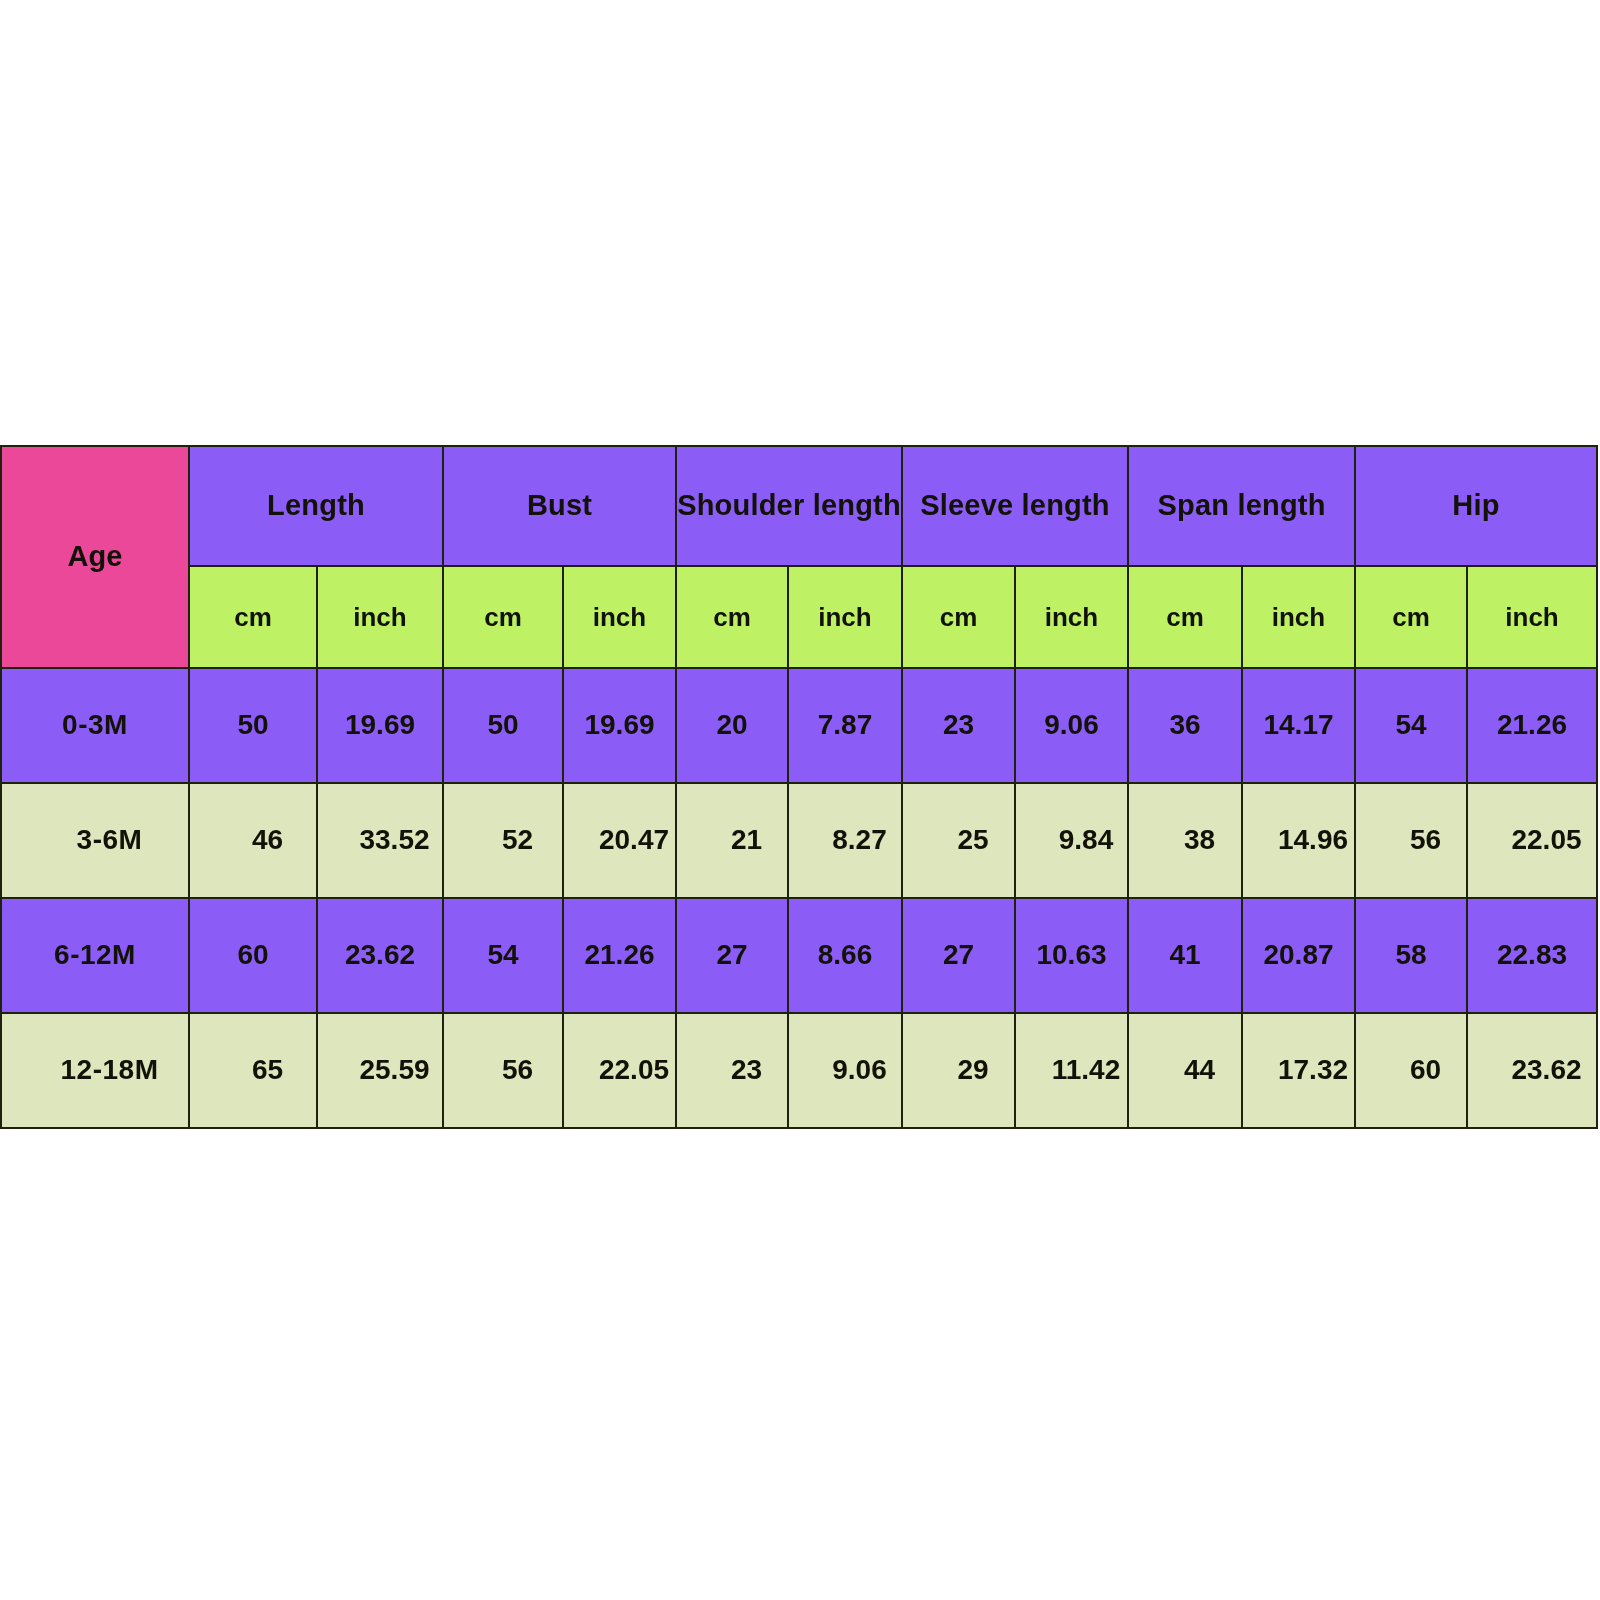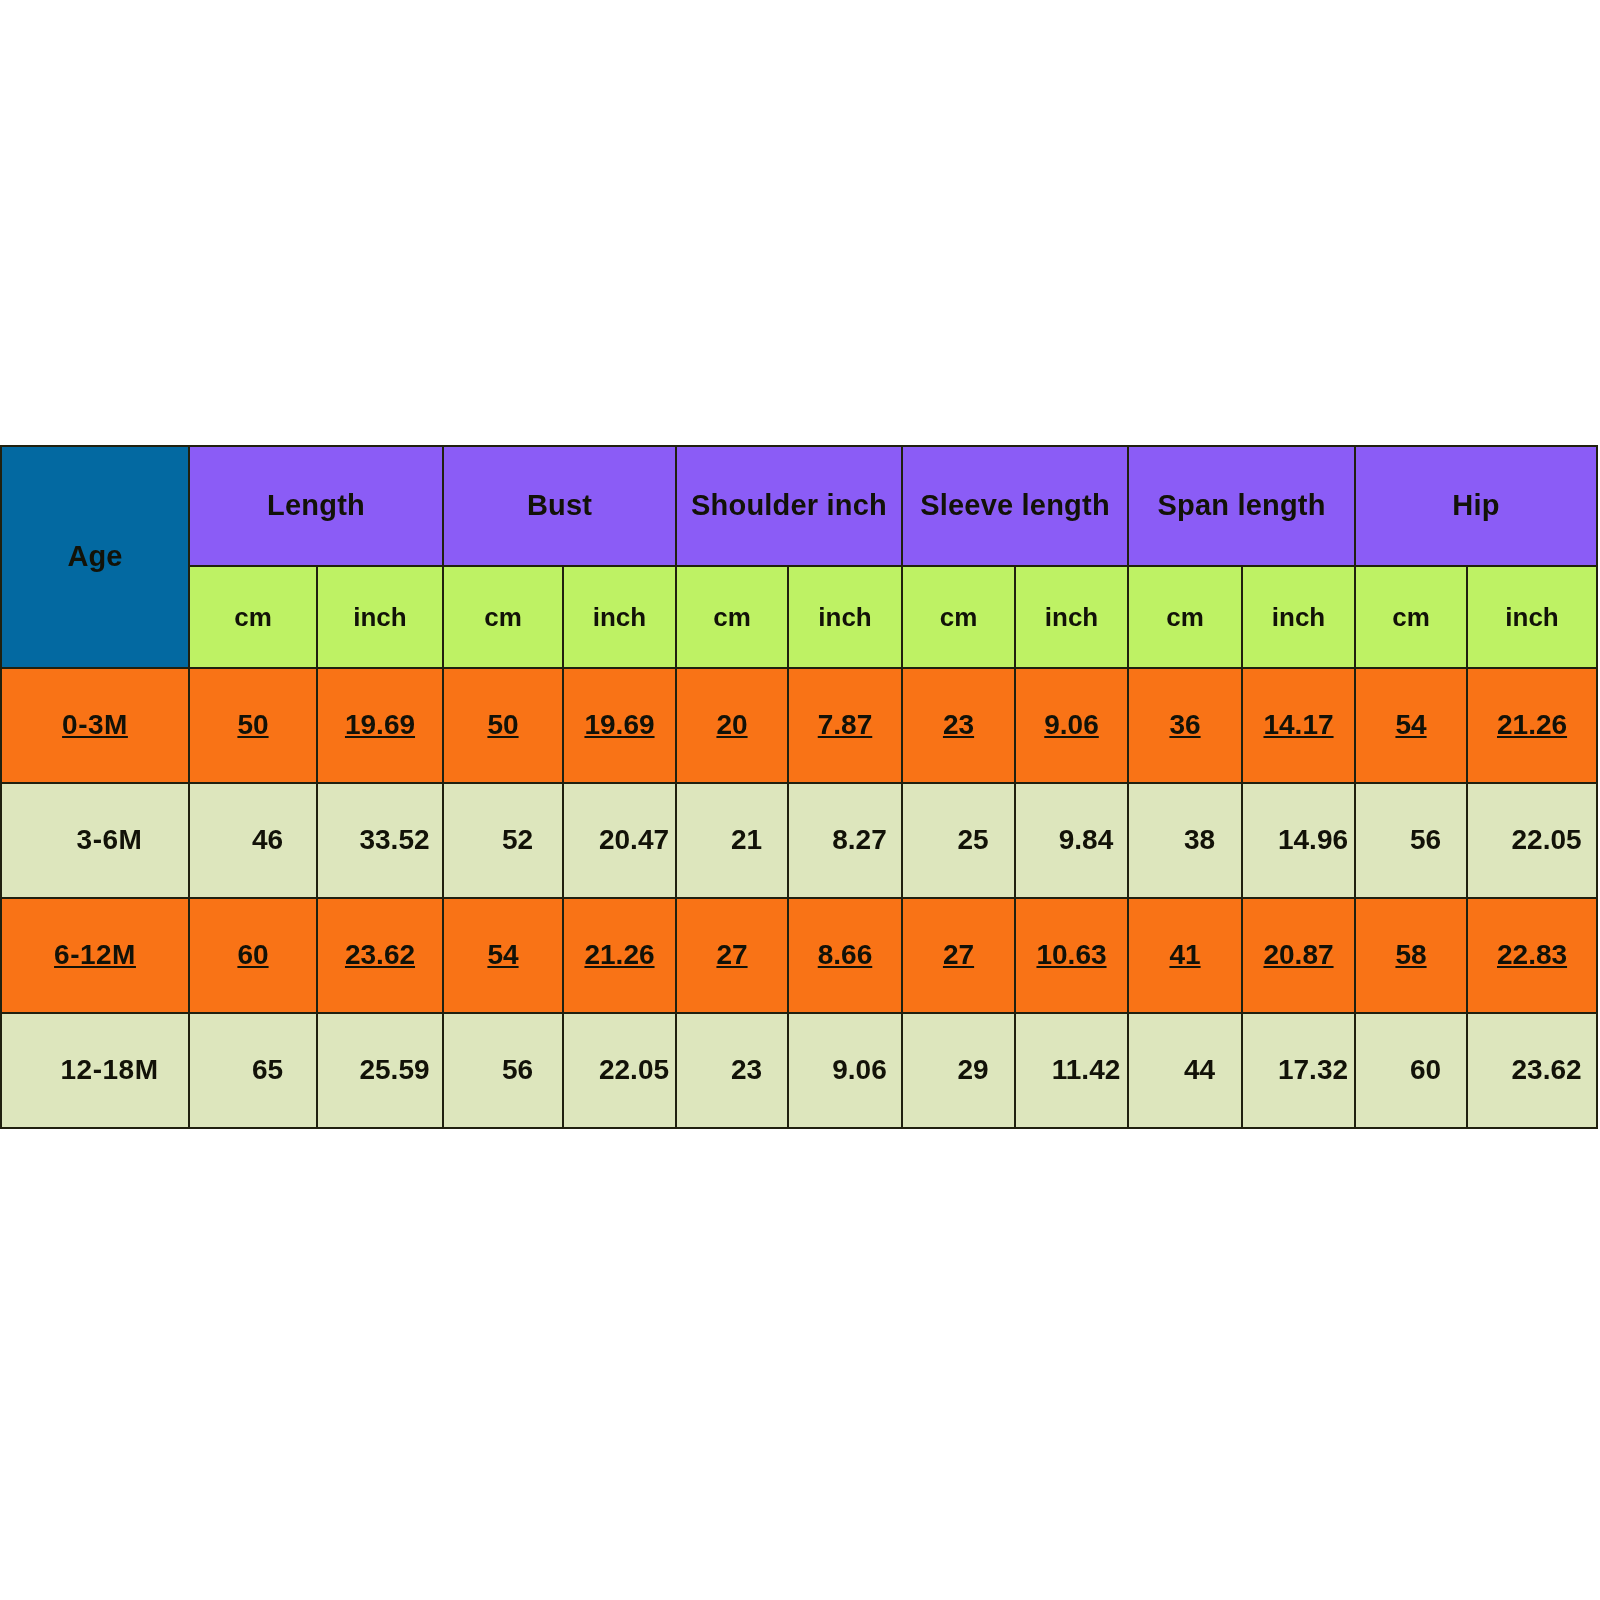--- a/index.html
+++ b/index.html
@@ -59,37 +59,36 @@
   
   th.group-head {
     height: 118px;
     font-size: 29px;
     background: #8b5cf6;
     letter-spacing: 0.2px;
   }
   th.age-head {
     height: 218px;
     font-size: 29px;
-    background: #0369a1;
+    background: #ec4899;
   }
   th.unit-head {
     height: 100px;
     font-size: 26px;
     background: #bef264;
     font-weight: bold;
   }
 
   
   tbody tr td {
     height: 113px;
     font-size: 28px;
   }
   tbody tr.row-light td {
-    background: #f97316;
-    text-decoration: underline;
+    background: #8b5cf6;
   }
   tbody tr.row-dark td {
     background: #dde6bd;
     padding-left: 29px;
   }
 
   td.age-cell {
     font-size: 28px;
     letter-spacing: 0.5px;
   }
@@ -113,21 +112,21 @@
         <col style="width:114px">
           <col style="width:113px">
         <col style="width:112px">
           <col style="width:130px">
       </colgroup>
       <thead>
         <tr>
           <th class="age-head" rowspan="2">Age</th>
           <th class="group-head" colspan="2">Length</th>
           <th class="group-head" colspan="2">Bust</th>
-          <th class="group-head" colspan="2">Shoulder inch</th>
+          <th class="group-head" colspan="2">Shoulder length</th>
           <th class="group-head" colspan="2">Sleeve length</th>
           <th class="group-head" colspan="2">Span length</th>
           <th class="group-head" colspan="2">Hip</th>
         </tr>
         <tr>
           <th class="unit-head">cm</th>
           <th class="unit-head">inch</th>
           <th class="unit-head">cm</th>
           <th class="unit-head">inch</th>
           <th class="unit-head">cm</th>

